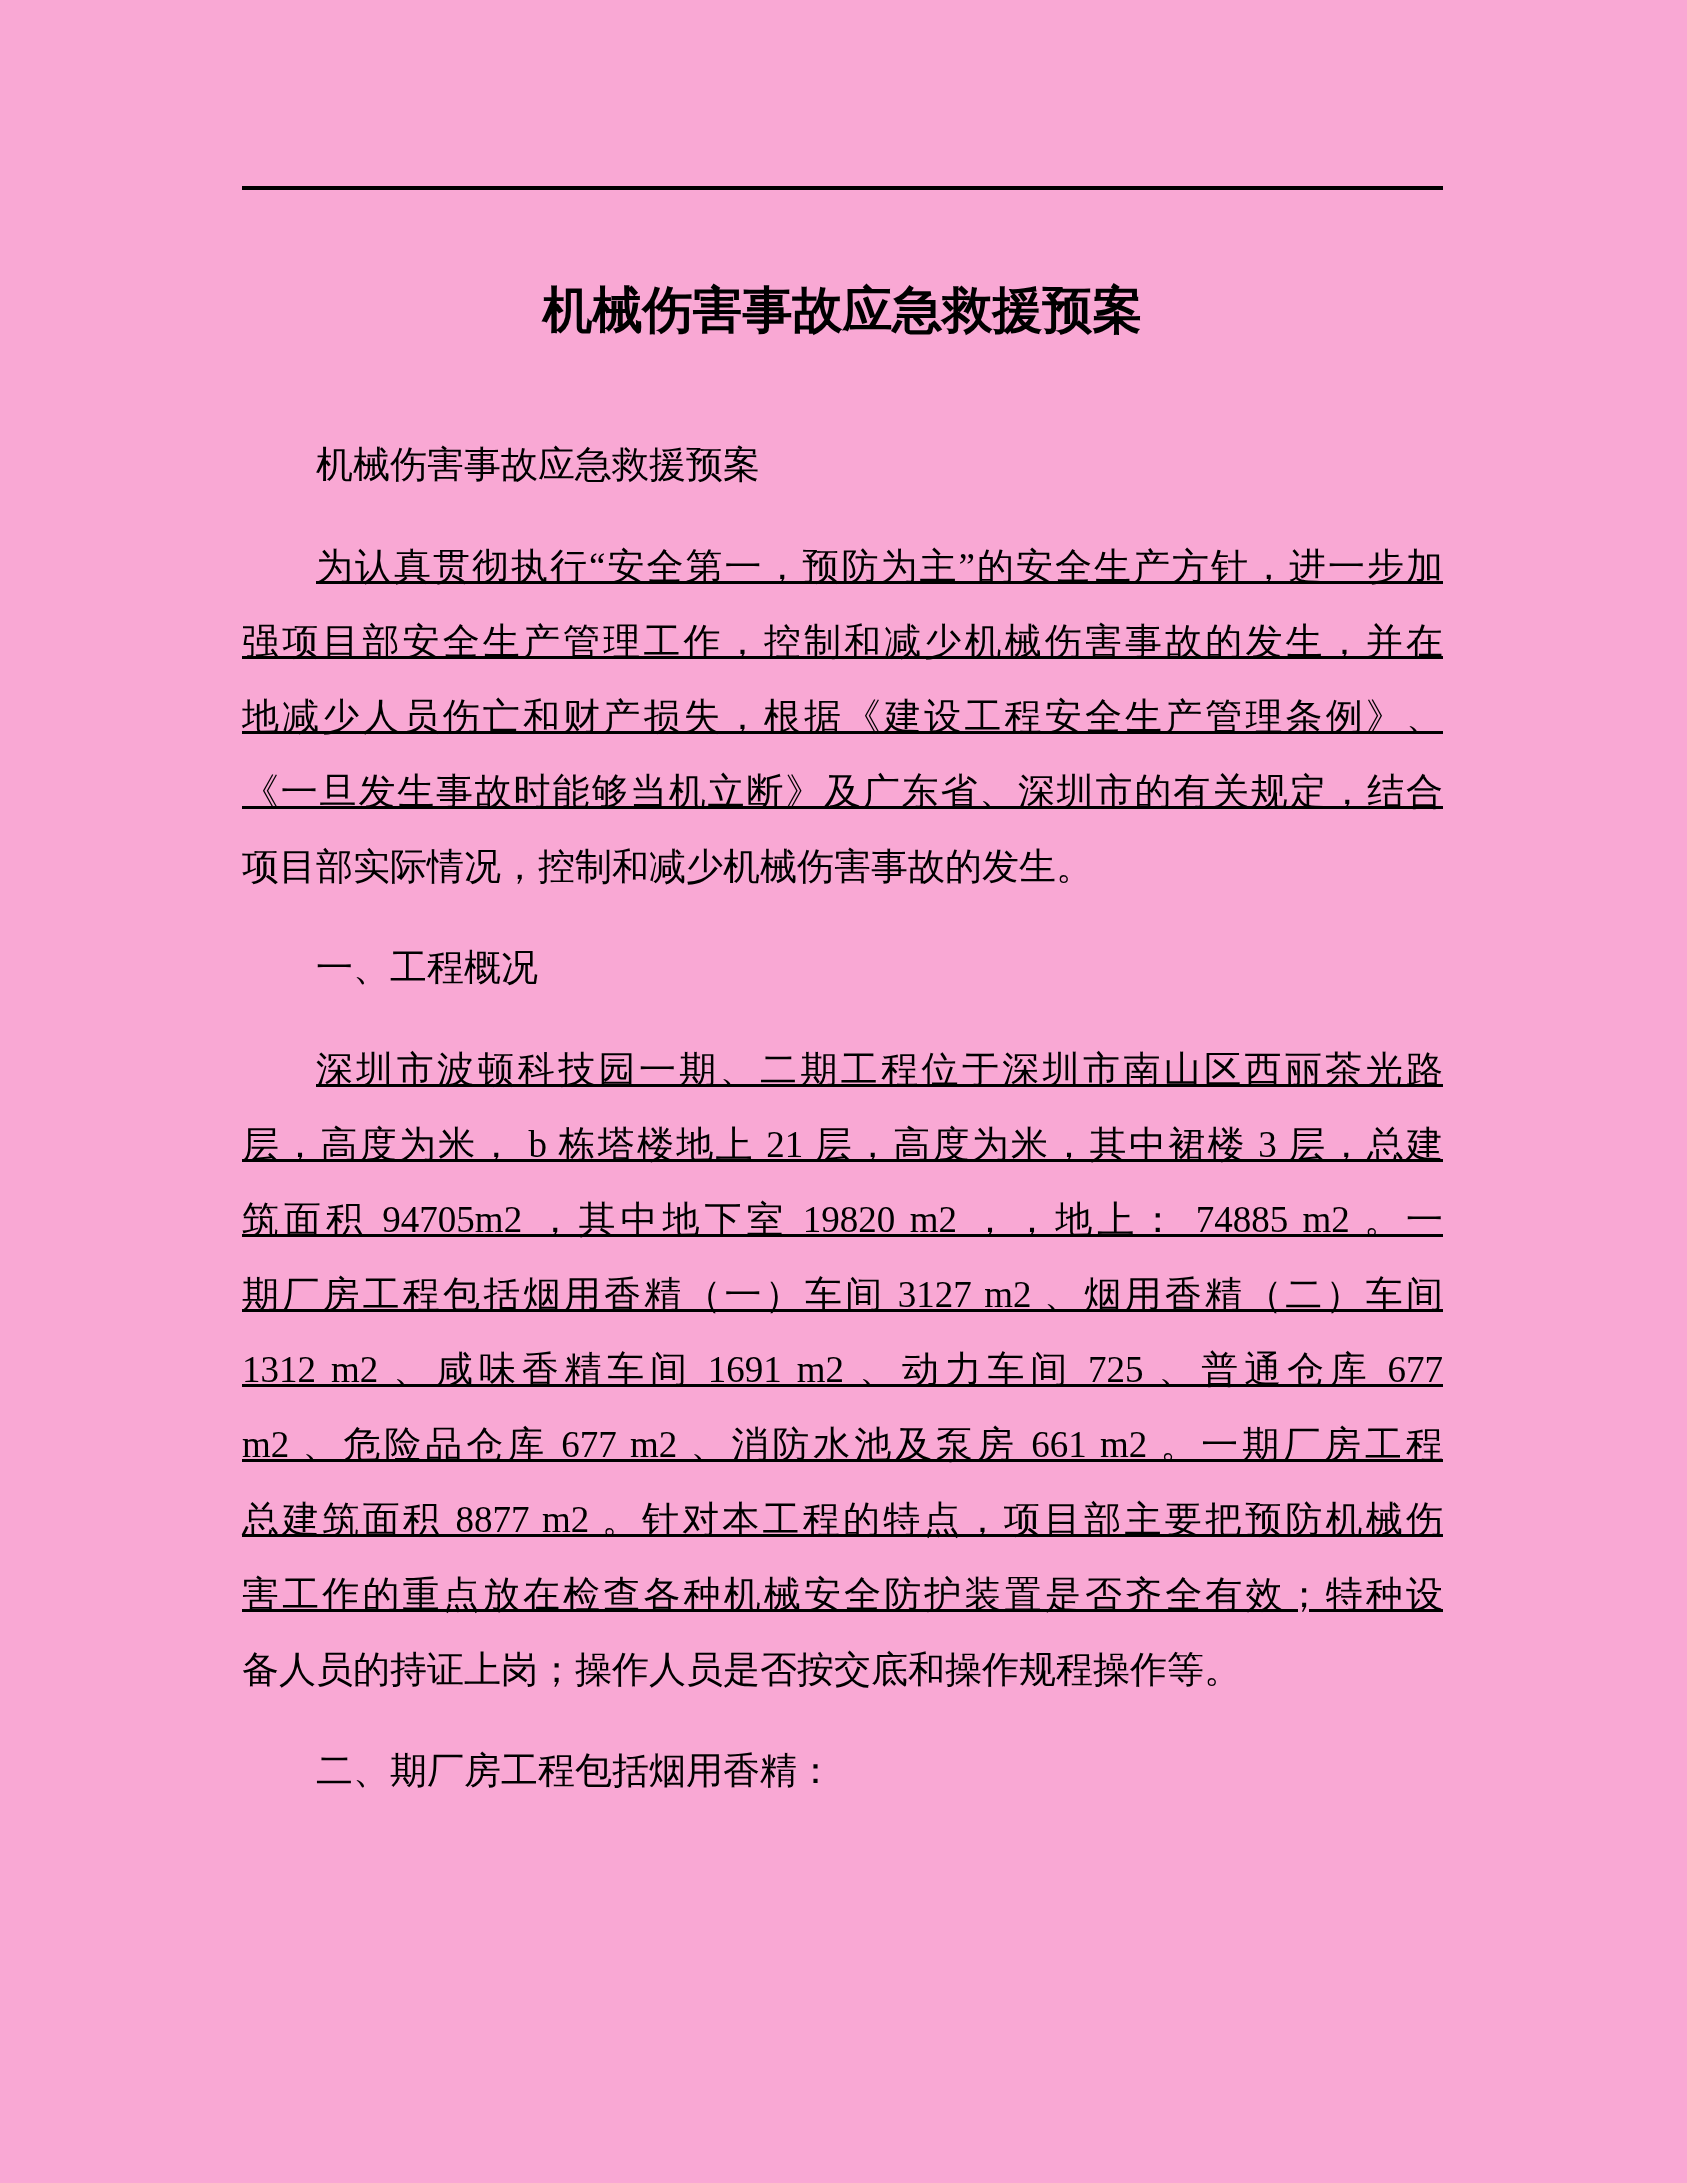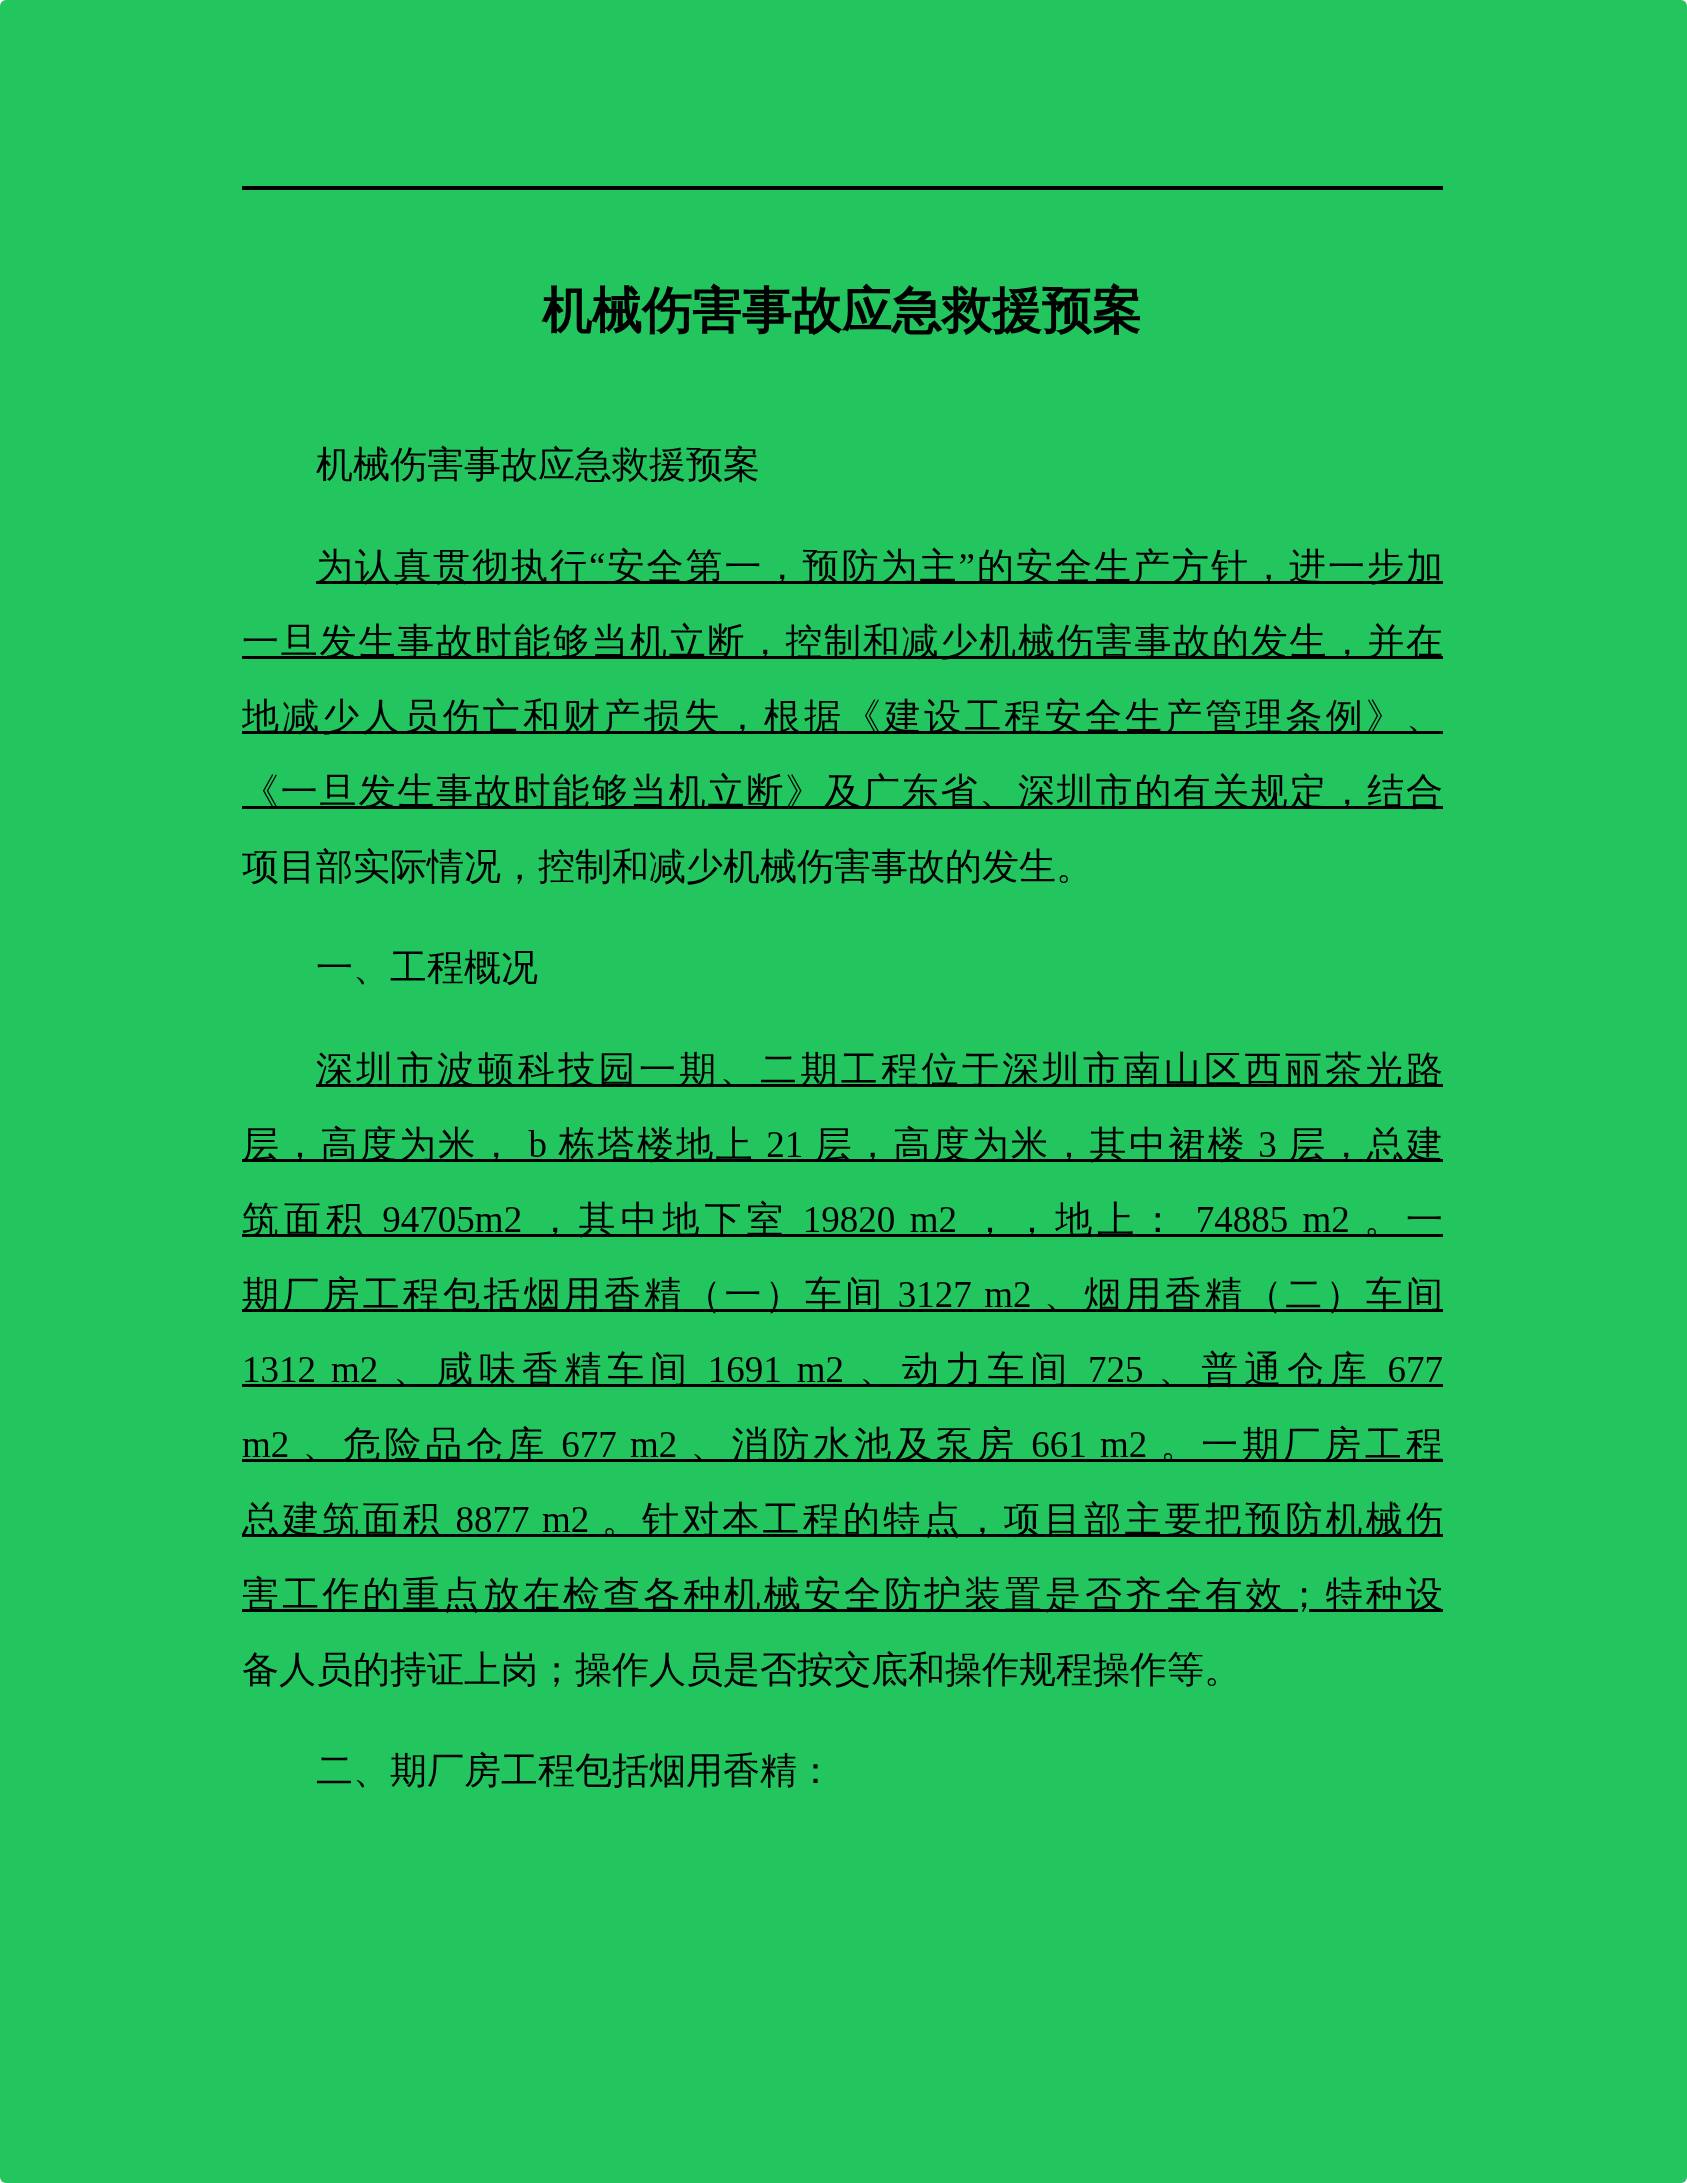--- a/index.html
+++ b/index.html
@@ -58,30 +58,30 @@
     text-decoration: underline;
   }
   .line.last {
     text-align: left;
     text-align-last: left;
   }
 </style>
 </head>
 <body>
 
-<div class="page" style="background: #22c55e; color: rgb(0, 0, 0); border-radius: 6px;">
+<div class="page" style="background: #f9a8d4; color: rgb(0, 0, 0);">
   <div class="header-rule" style="background: rgb(0, 0, 0);"></div>
   <h1 class="doc-title">机械伤害事故应急救援预案</h1>
   <div class="doc-body">
       <div class="block paragraph">
         <div class="line indent last">机械伤害事故应急救援预案</div>
       </div>
       <div class="block paragraph">
         <div class="line indent fill">为认真贯彻执行“安全第一，预防为主”的安全生产方针，进一步加</div>
-        <div class="line fill">一旦发生事故时能够当机立断，控制和减少机械伤害事故的发生，并在</div>
+        <div class="line fill">强项目部安全生产管理工作，控制和减少机械伤害事故的发生，并在</div>
         <div class="line fill">地减少人员伤亡和财产损失，根据《建设工程安全生产管理条例》、</div>
         <div class="line fill">《一旦发生事故时能够当机立断》及广东省、深圳市的有关规定，结合</div>
         <div class="line last">项目部实际情况，控制和减少机械伤害事故的发生。</div>
       </div>
       <div class="block heading">
         <div class="line indent last">一、工程概况</div>
       </div>
       <div class="block paragraph">
         <div class="line indent fill">深圳市波顿科技园一期、二期工程位于深圳市南山区西丽茶光路</div>
         <div class="line fill">层，高度为米， b 栋塔楼地上 21 层，高度为米，其中裙楼 3 层，总建</div>

